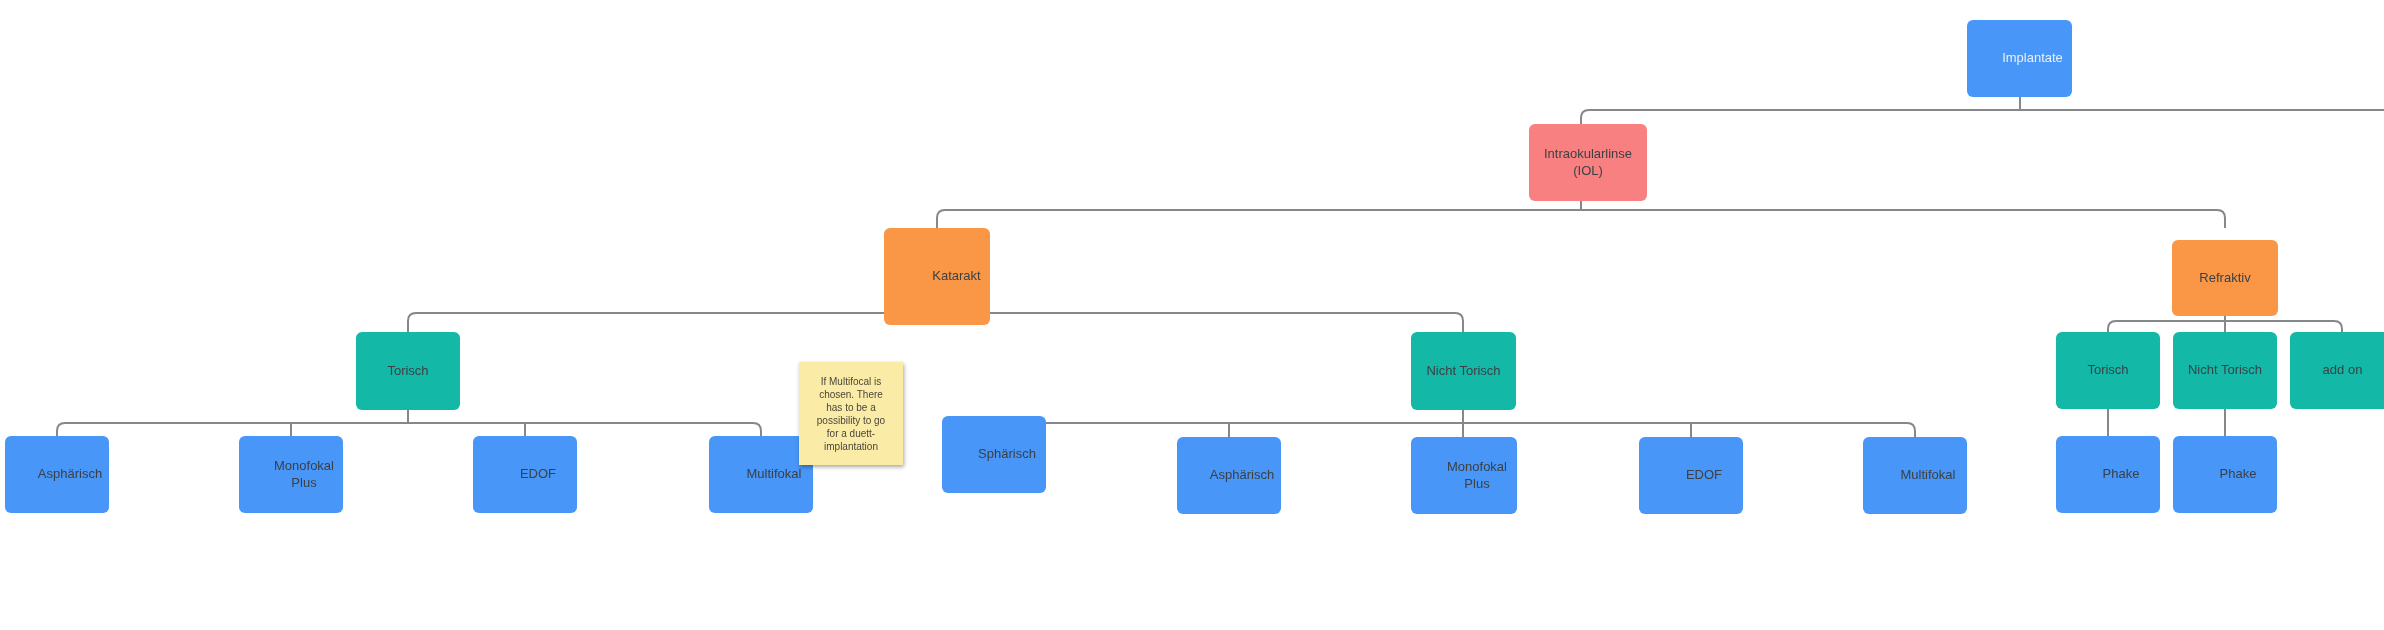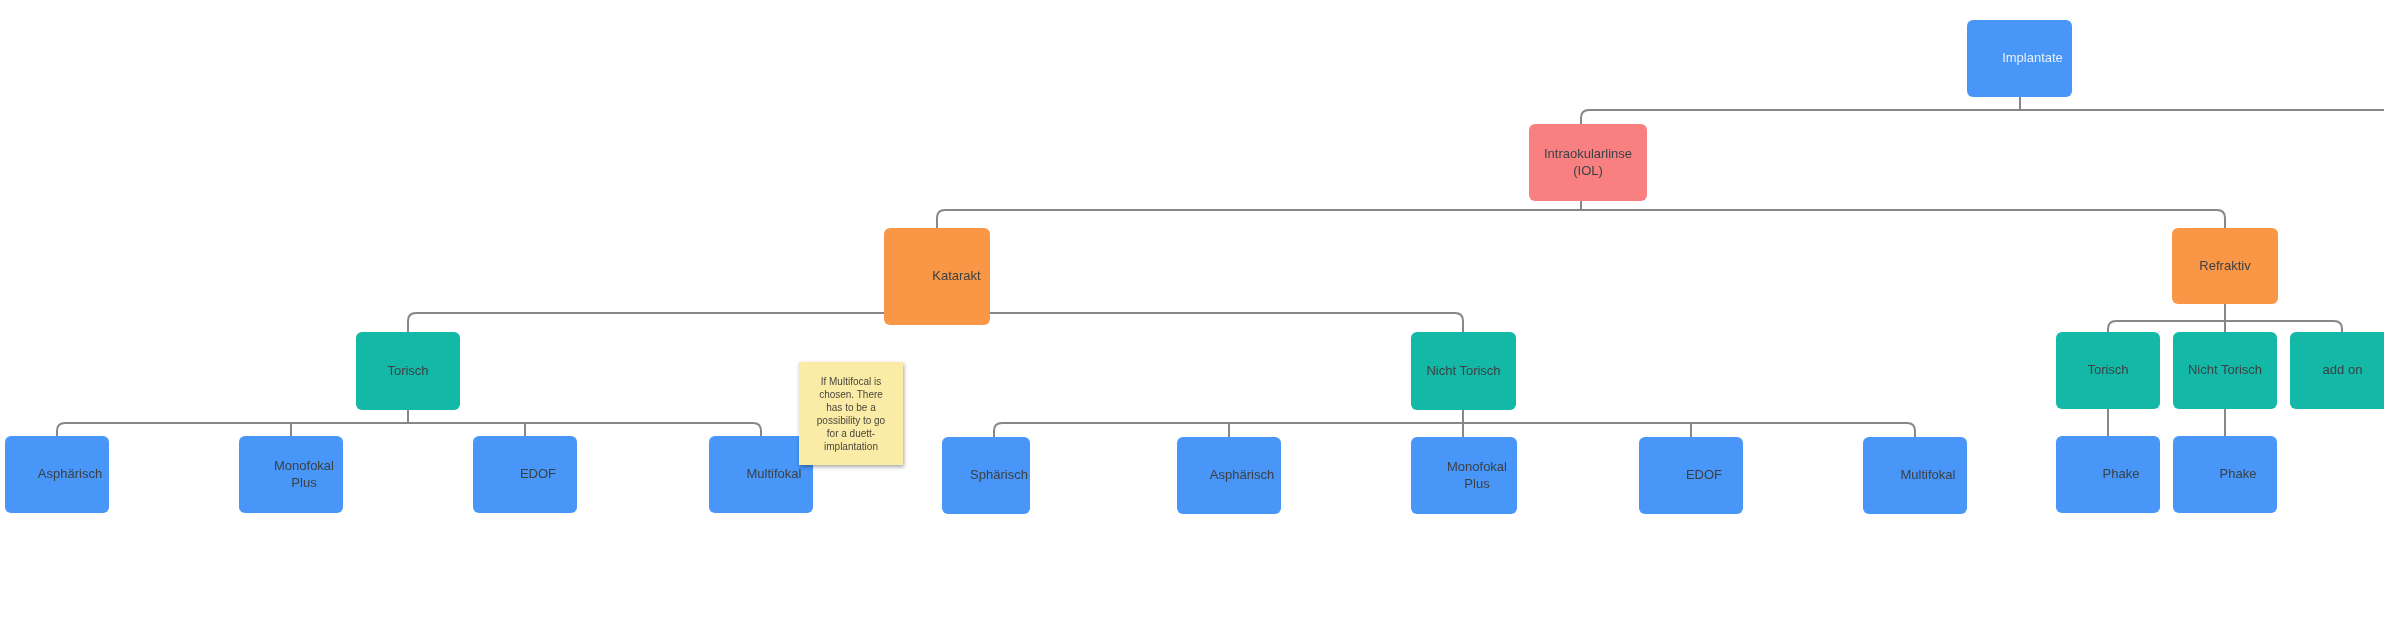--- a/index.html
+++ b/index.html
@@ -89,21 +89,21 @@
 </div>
 
 <div class="node red" style="left:1529px; top:124px; width:118px; height:77px;">
   <span>Intraokularlinse (IOL)</span>
 </div>
 
 <div class="node orange" style="left:884px; top:228px; width:106px; height:97px;padding-left:48px;">
   <span>Katarakt</span>
 </div>
 
-<div class="node orange" style="left:2172px; top:228px; width:106px; height:76px;">
+<div class="node orange" style="left:2172px; top:240px; width:106px; height:76px;">
   <span>Refraktiv</span>
 </div>
 
 <div class="node amber" style="left:356px; top:332px; width:104px; height:78px;">
   <span>Torisch</span>
 </div>
 
 <div class="node amber" style="left:1411px; top:332px; width:105px; height:78px;">
   <span>Nicht Torisch</span>
 </div>
@@ -118,21 +118,21 @@
 <div class="node blue" style="left:239px; top:436px; width:104px; height:77px;">
   <span>Monofokal Plus</span>
 </div>
 <div class="node blue" style="left:473px; top:436px; width:104px; height:77px;">
   <span>EDOF</span>
 </div>
 <div class="node blue" style="left:709px; top:436px; width:104px; height:77px;">
   <span>Multifokal</span>
 </div>
 
-<div class="node blue" style="left:942px; top:437px; width:88px; height:77px;">
+<div class="node blue" style="left:942px; top:416px; width:104px; height:77px;">
   <span>Sphärisch</span>
 </div>
 <div class="node blue" style="left:1177px; top:437px; width:104px; height:77px;">
   <span>Asphärisch</span>
 </div>
 <div class="node blue" style="left:1411px; top:437px; width:106px; height:77px;">
   <span>Monofokal Plus</span>
 </div>
 <div class="node blue" style="left:1639px; top:437px; width:104px; height:77px;">
   <span>EDOF</span>

